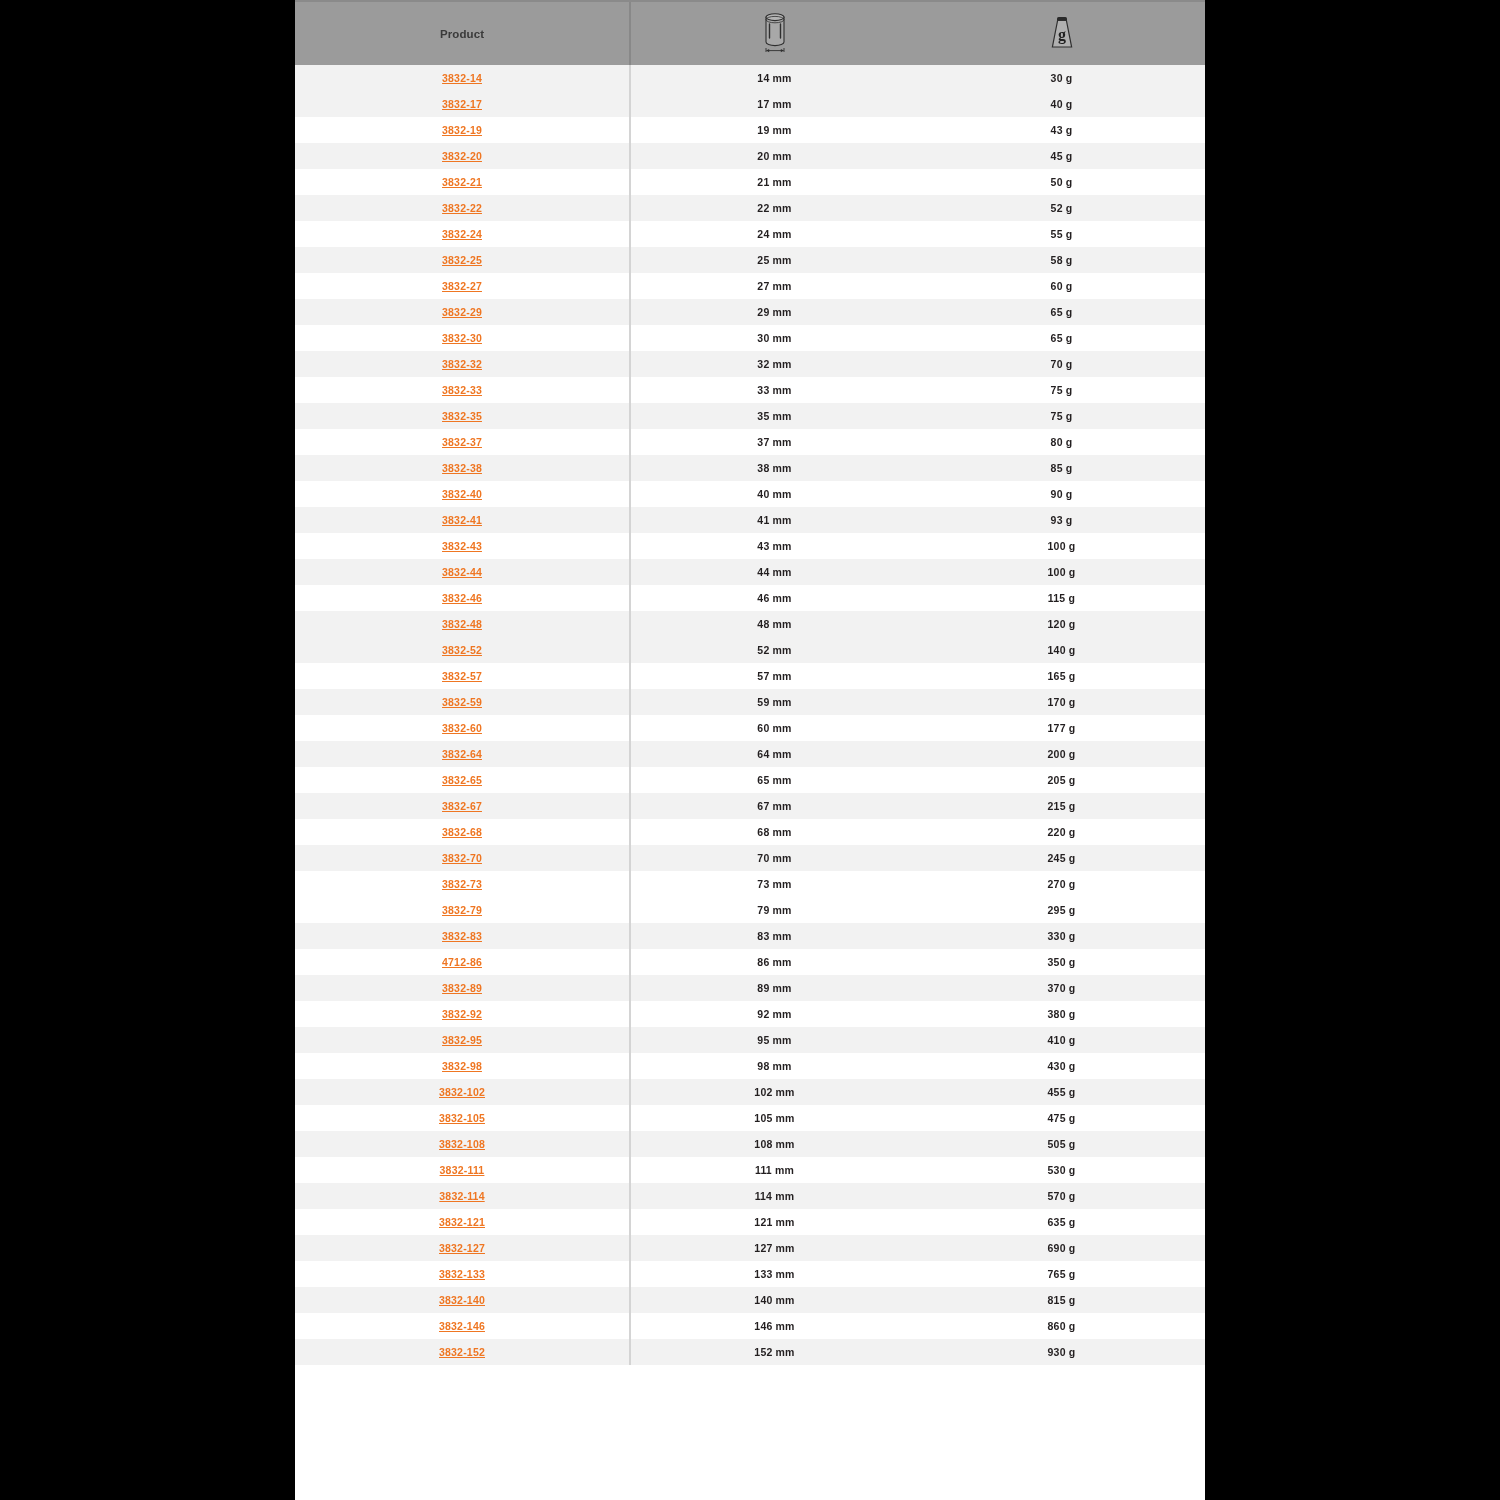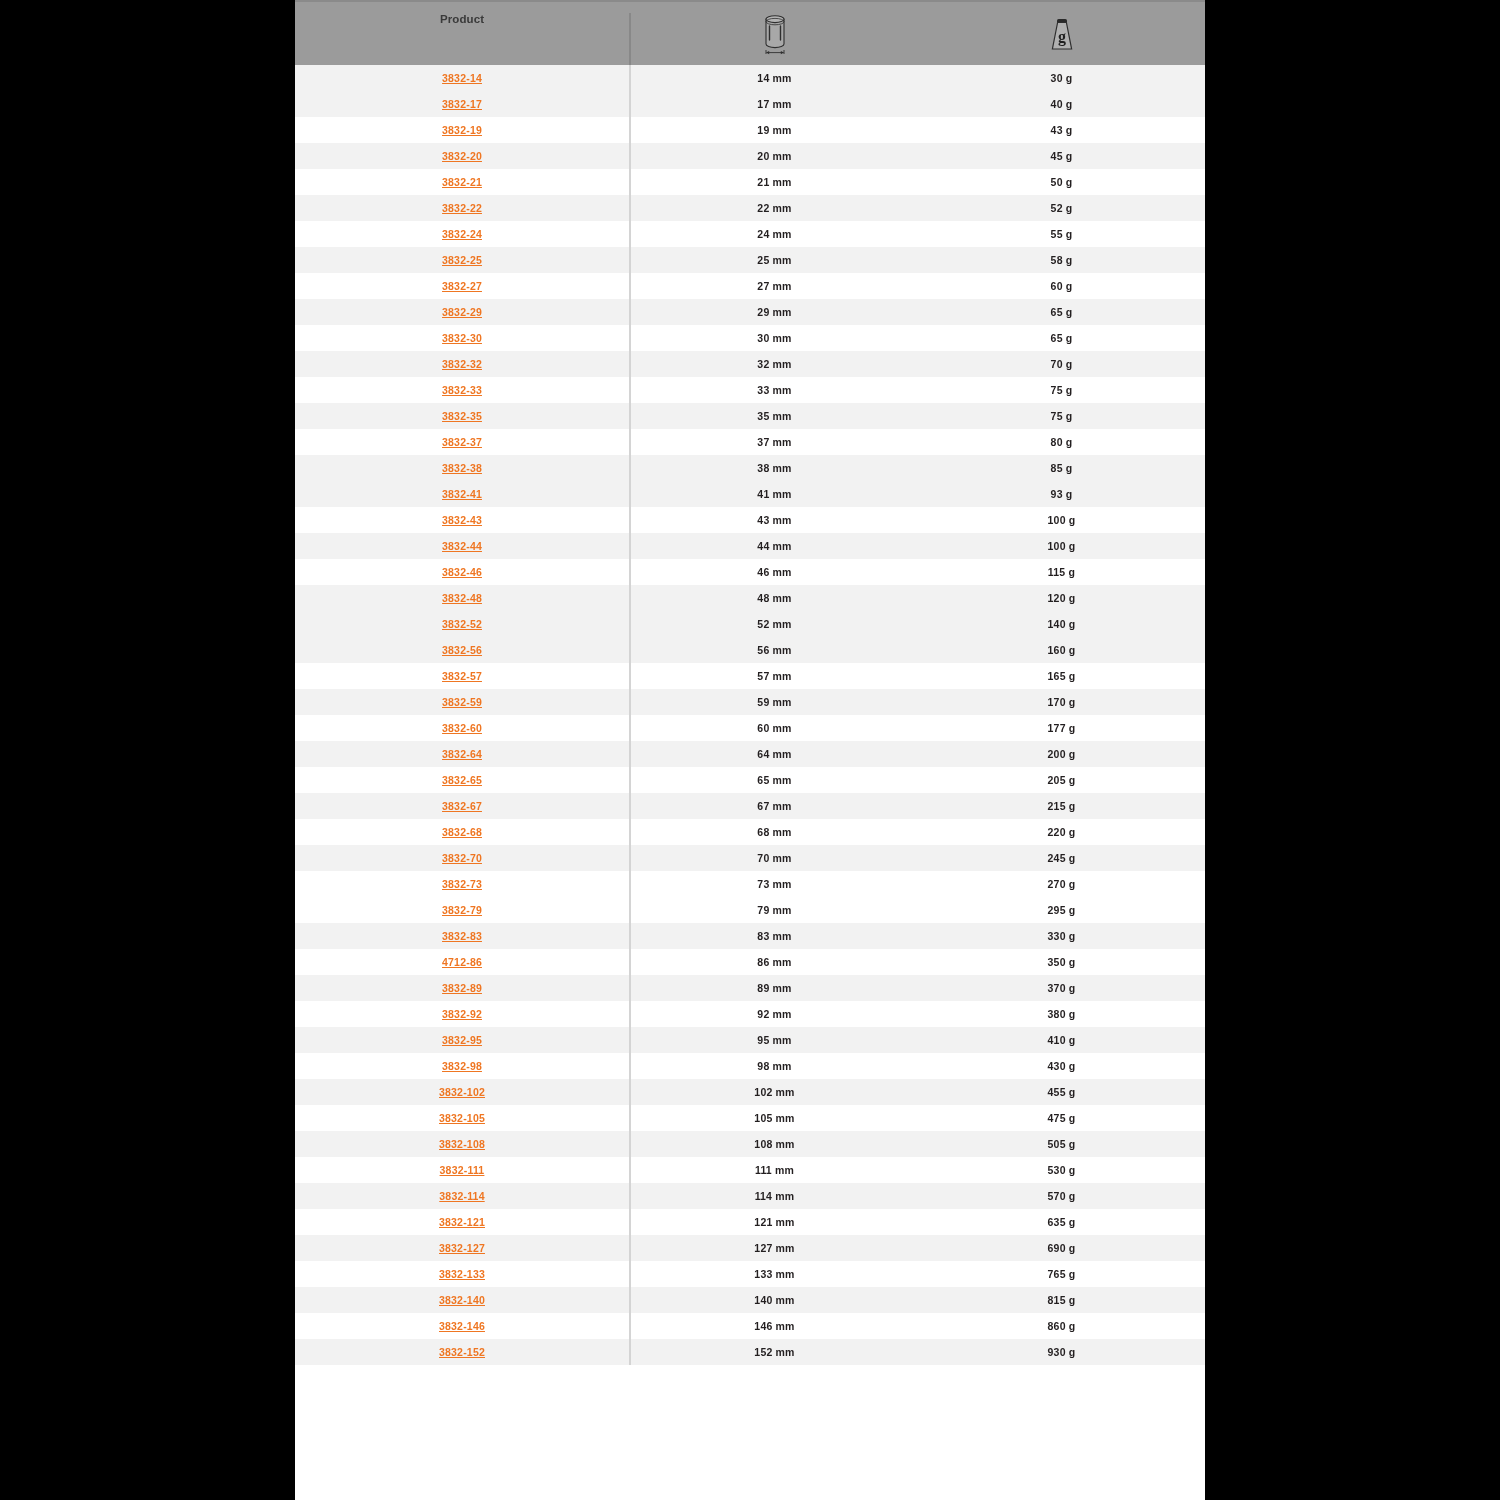--- a/index.html
+++ b/index.html
@@ -34,25 +34,24 @@
   .thead {
     display: flex;
     height: 65px;
     background: #9b9b9b;
     border-top: 2px solid #8a8a8a;
     box-sizing: border-box;
   }
 
   .th {
     display: flex;
-    align-items: flex-start;
+    align-items: center;
     justify-content: center;
     box-sizing: border-box;
     height: 100%;
-    margin-top: 11px;
   }
 
   .th-product { width: 336px; border-right: 2px solid #888888; }
   .th-dia     { width: 287px; }
   .th-weight  { width: 287px; }
 
   .th-label {
     font-size: 11.5px;
     font-weight: bold;
     color: #3a3a3a;
@@ -213,20 +212,25 @@
         <div class="row">
           <div class="cell cell-product">3832-37</div>
           <div class="cell cell-dia">37 mm</div>
           <div class="cell cell-weight">80 g</div>
         </div>
         <div class="row alt">
           <div class="cell cell-product">3832-38</div>
           <div class="cell cell-dia">38 mm</div>
           <div class="cell cell-weight">85 g</div>
         </div>
+        <div class="row">
+          <div class="cell cell-product">3832-40</div>
+          <div class="cell cell-dia">40 mm</div>
+          <div class="cell cell-weight">90 g</div>
+        </div>
         <div class="row alt">
           <div class="cell cell-product">3832-41</div>
           <div class="cell cell-dia">41 mm</div>
           <div class="cell cell-weight">93 g</div>
         </div>
         <div class="row">
           <div class="cell cell-product">3832-43</div>
           <div class="cell cell-dia">43 mm</div>
           <div class="cell cell-weight">100 g</div>
         </div>
@@ -243,25 +247,20 @@
         <div class="row alt">
           <div class="cell cell-product">3832-48</div>
           <div class="cell cell-dia">48 mm</div>
           <div class="cell cell-weight">120 g</div>
         </div>
         <div class="row alt">
           <div class="cell cell-product">3832-52</div>
           <div class="cell cell-dia">52 mm</div>
           <div class="cell cell-weight">140 g</div>
         </div>
-        <div class="row alt">
-          <div class="cell cell-product">3832-56</div>
-          <div class="cell cell-dia">56 mm</div>
-          <div class="cell cell-weight">160 g</div>
-        </div>
         <div class="row">
           <div class="cell cell-product">3832-57</div>
           <div class="cell cell-dia">57 mm</div>
           <div class="cell cell-weight">165 g</div>
         </div>
         <div class="row alt">
           <div class="cell cell-product">3832-59</div>
           <div class="cell cell-dia">59 mm</div>
           <div class="cell cell-weight">170 g</div>
         </div>

